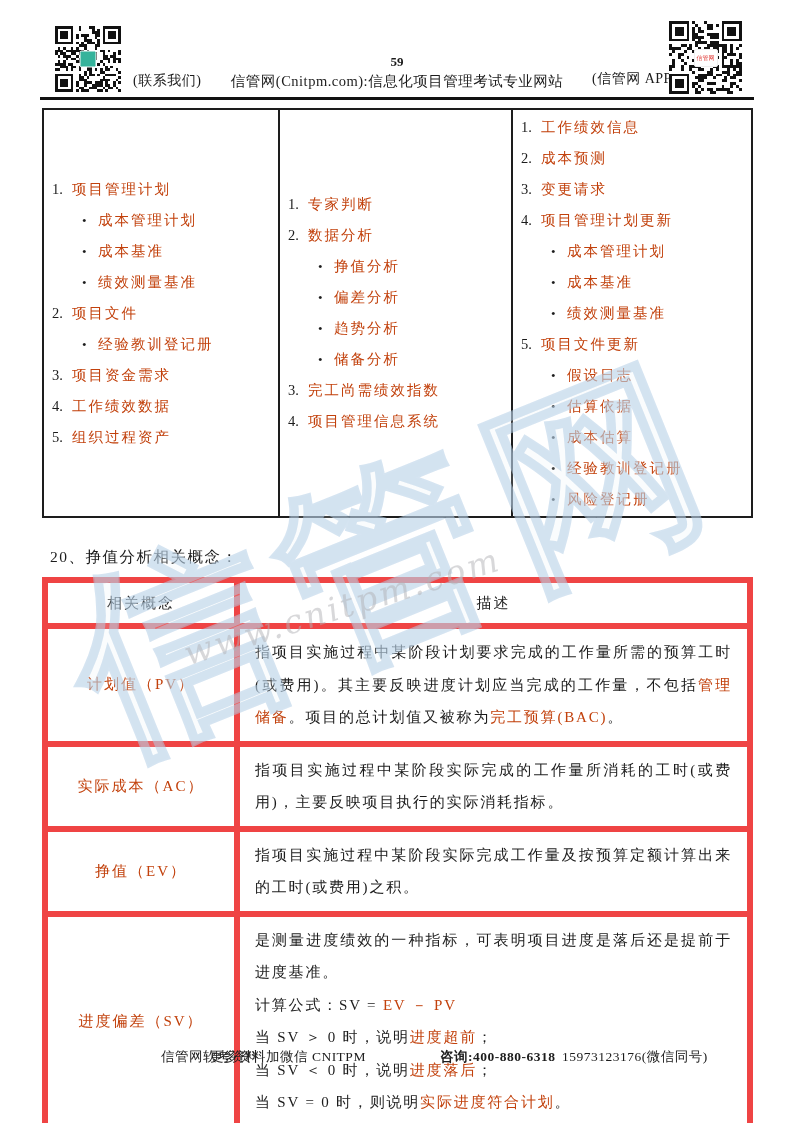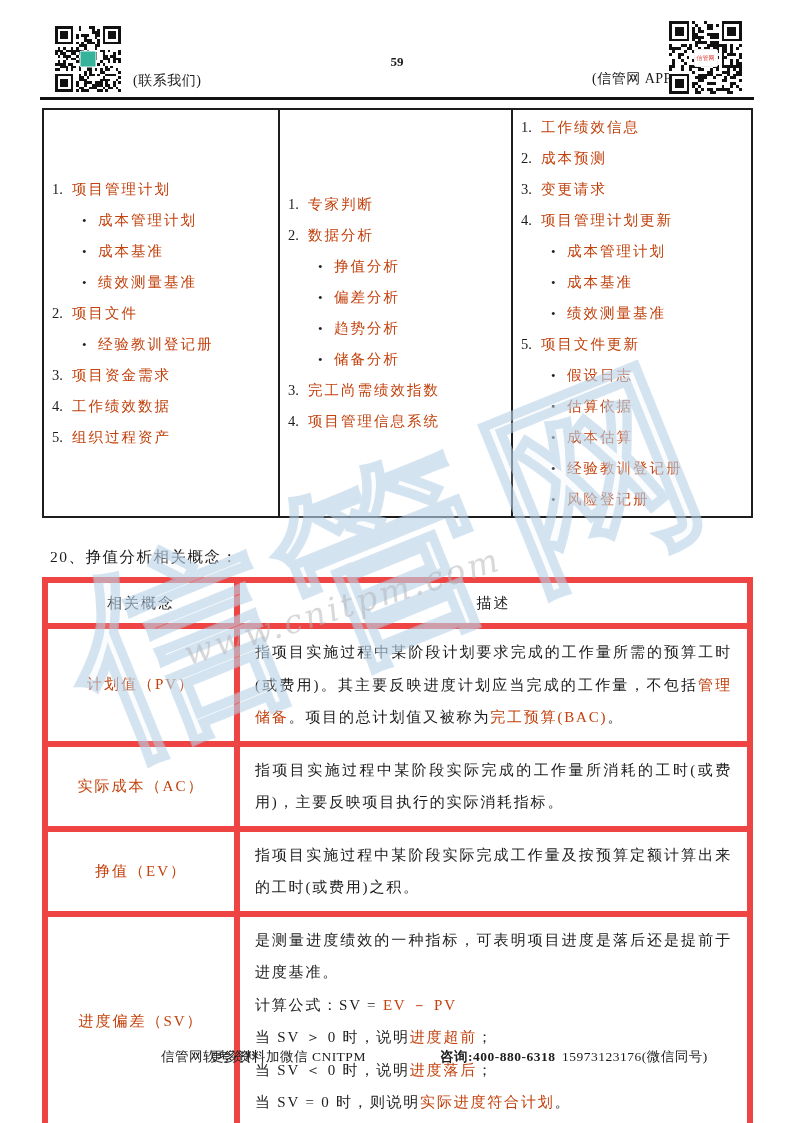--- a/index.html
+++ b/index.html
@@ -286,20 +286,21 @@
         <rect x="20" y="2" width="3" height="3" fill="#111"></rect>
         <rect x="0" y="18" width="7" height="7" fill="#111"></rect>
         <rect x="1" y="19" width="5" height="5" fill="#fff"></rect>
         <rect x="2" y="20" width="3" height="3" fill="#111"></rect>
       </svg>
     <div class="qr-logo teal"></div>
   </div>
   <span class="hdr-label hdr-contact">(联系我们)</span>
 
   <div class="hdr-page-num">59</div>
+  <div class="hdr-site">信管网(Cnitpm.com):信息化项目管理考试专业网站</div>
 
   <span class="hdr-label hdr-app">(信管网 APP)</span>
   <div class="qr qr-right">
     <svg id="qr2" viewBox="0 0 25 25">
         <rect x="0" y="0" width="25" height="25" fill="#ffffff"></rect>
         <rect x="8" y="0" width="1" height="1" fill="#111"></rect>
         <rect x="12" y="0" width="1" height="1" fill="#111"></rect>
         <rect x="9" y="1" width="1" height="1" fill="#111"></rect>
         <rect x="13" y="1" width="1" height="1" fill="#111"></rect>
         <rect x="14" y="1" width="1" height="1" fill="#111"></rect>

